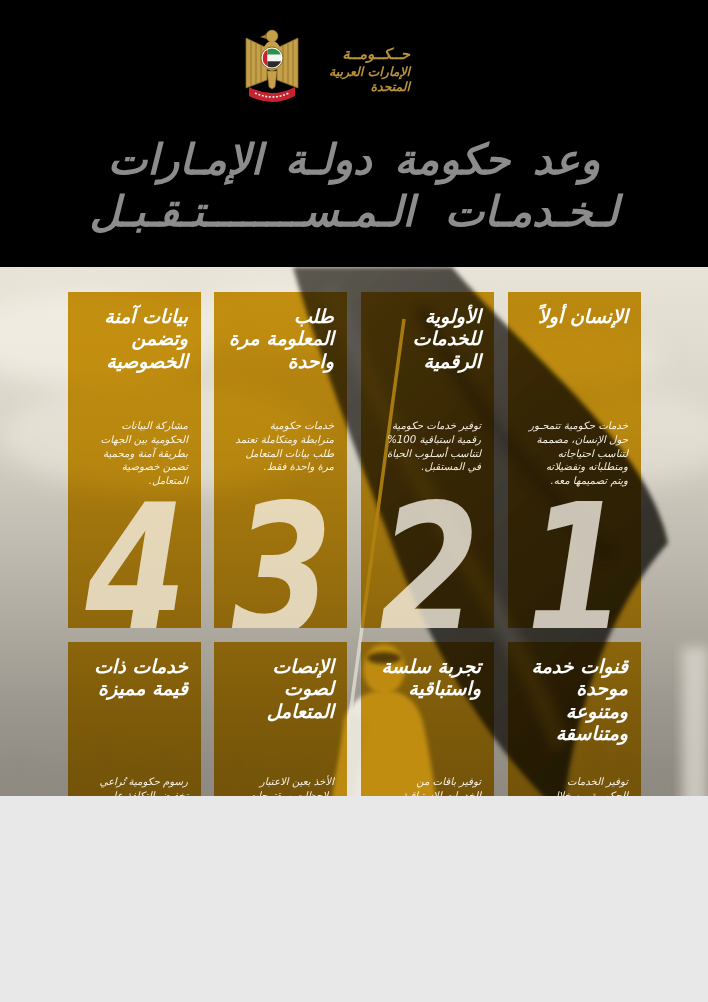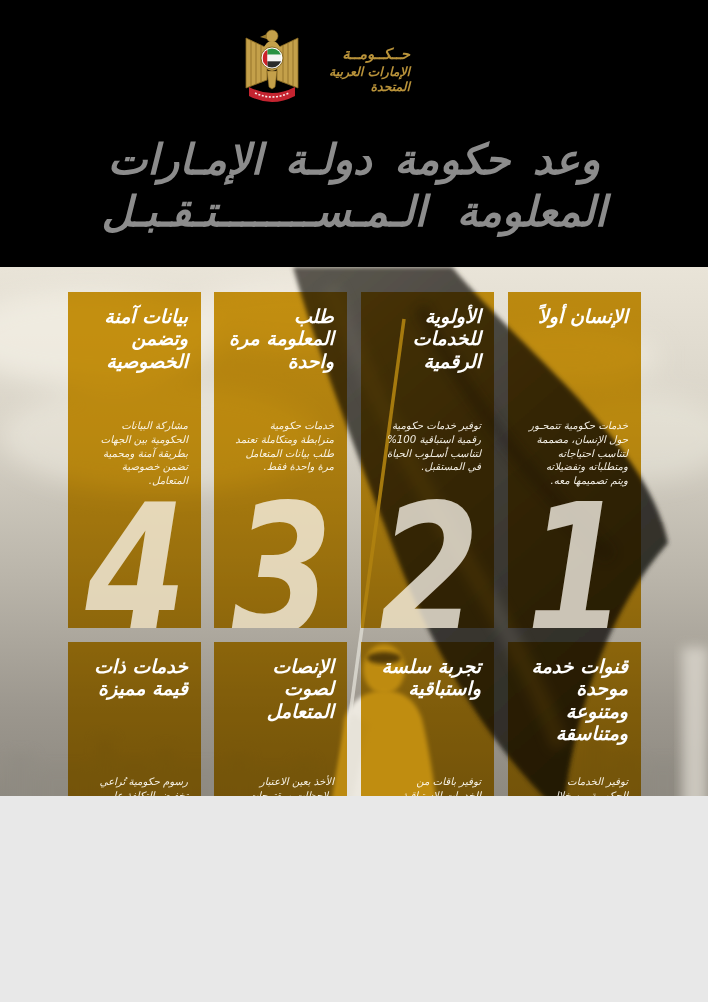--- a/index.html
+++ b/index.html
@@ -138,21 +138,21 @@
       <path d="M12,67 Q29,75 46,67" stroke="#ffffff" stroke-width="1.6" stroke-dasharray="2 1.6" fill="none" opacity=".9"></path>
     </svg>
     <div class="logo-text">
       <div class="logo-line1">حــكــومــة</div>
       <div class="logo-line2">الإمارات العربية المتحدة</div>
     </div>
   </div>
 
   <div class="title">
     <div class="title-l1">وعد حكومة دولـة الإمـارات</div>
-    <div class="title-l2">المعلومة الـمـســــــــتـقـبـل</div>
+    <div class="title-l2">لـخـدمـات الـمـســــــــتـقـبـل</div>
   </div>
 
   <div class="card row-top col3">
     <div class="card-bg"></div>
     <div class="card-num">1</div>
     <div class="card-title">الإنسان أولاً</div>
     <div class="card-desc">خدمات حكومية تتمحـور حول الإنسان، مصممة لتناسب احتياجاته ومتطلباته وتفضيلاته ويتم تصميمها معه.</div>
   </div>
   <div class="card row-top col2">
     <div class="card-bg"></div>

